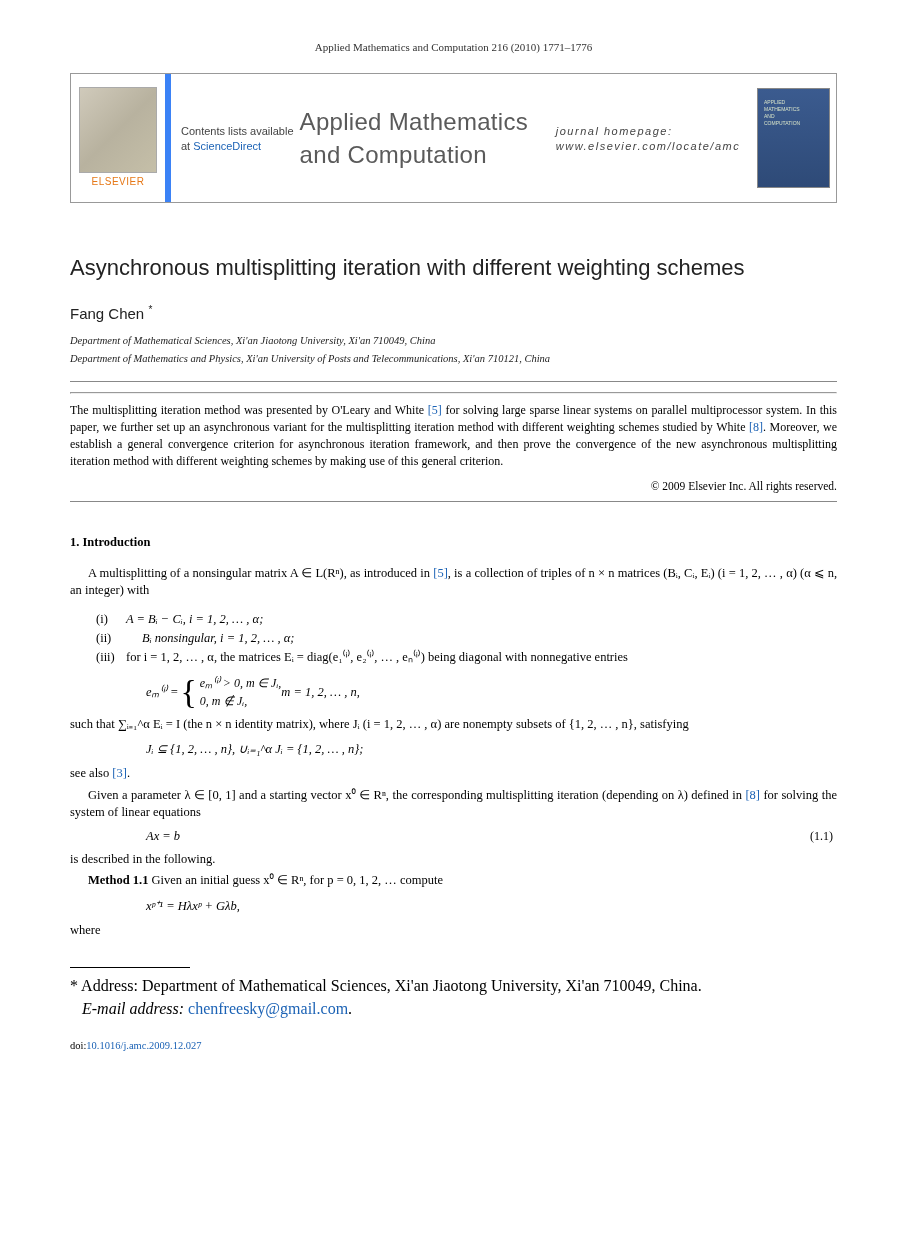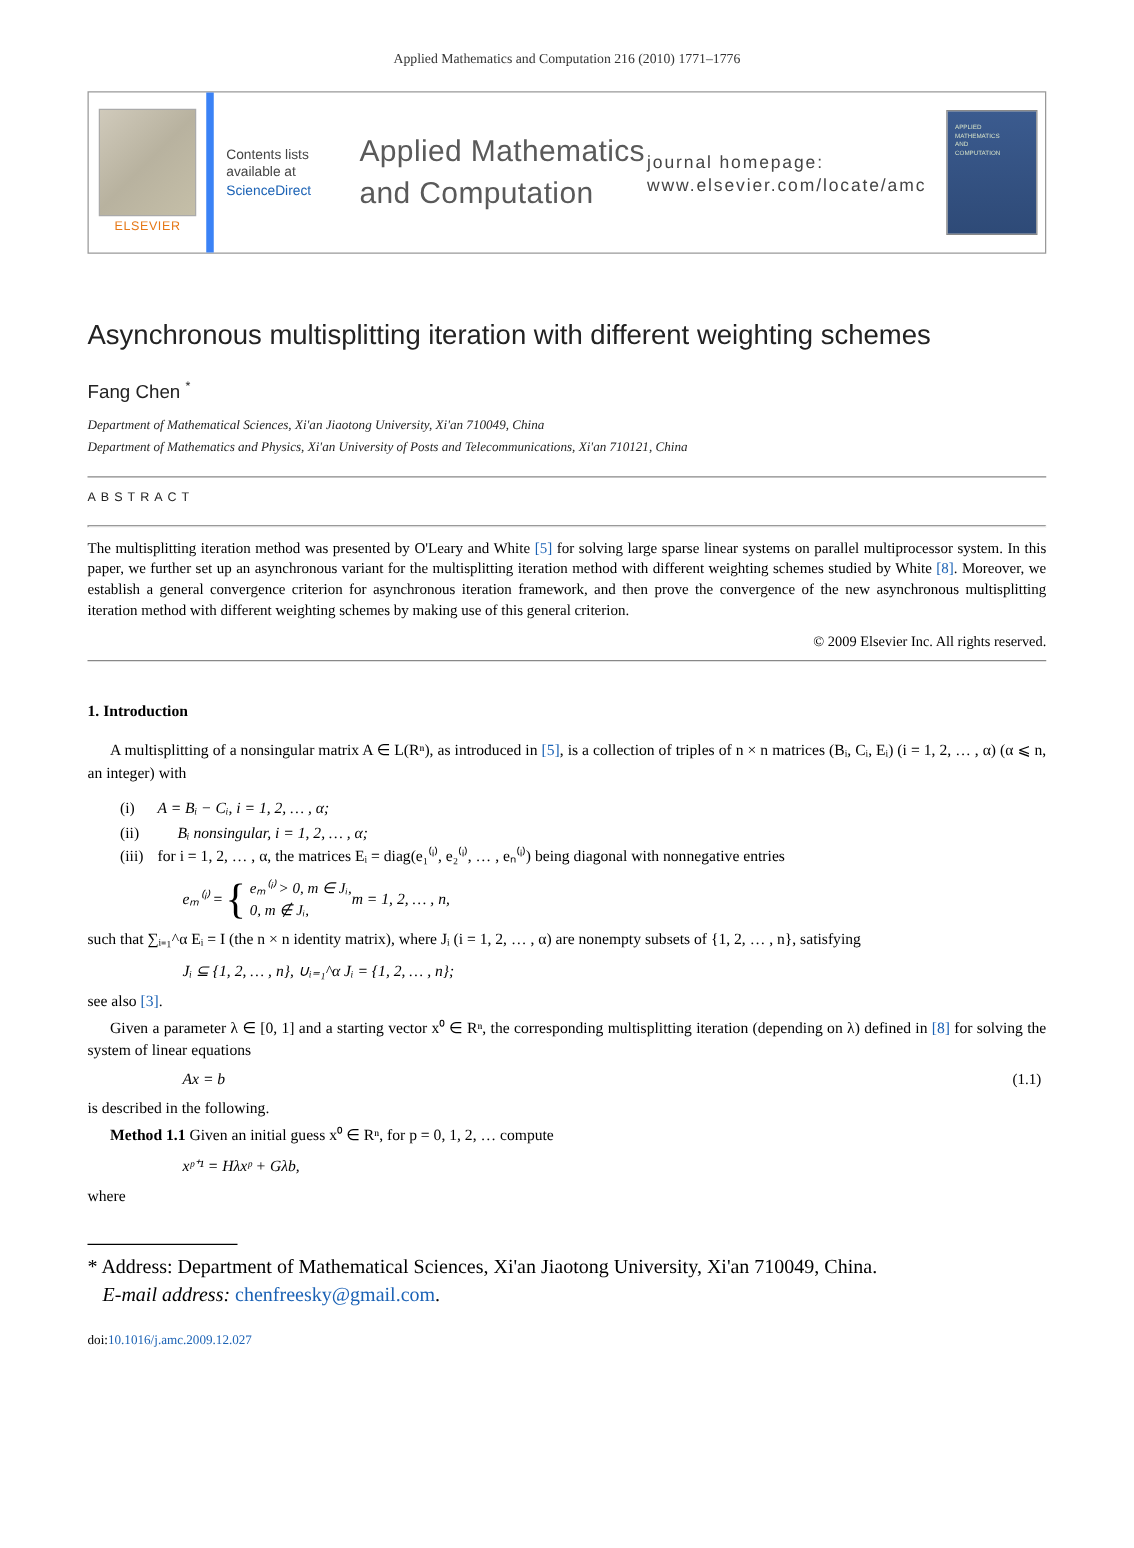--- a/index.html
+++ b/index.html
@@ -64,24 +64,25 @@
   }
   .contents-line a { color: #1b62b5; text-decoration: none; }
   .journal-name {
     font-size: 24px;
     font-family: 'Segoe UI Light', 'Helvetica Neue', Arial, sans-serif;
     font-weight: 300;
     color: #5a5a5a;
     letter-spacing: 0.3px;
   }
   .homepage-line {
-    font-size: 14px;
+    font-size: 11px;
     font-family: Arial, sans-serif;
     letter-spacing: 1.5px;
     color: #444;
+    font-style: italic;
   }
   .cover-thumb {
     width: 85px;
     padding: 6px;
     display: flex;
     align-items: center;
     justify-content: center;
   }
   .cover-img {
     width: 74px;
@@ -236,21 +237,20 @@
   <span>Fang Chen</span> <sup>*</sup>
 </div>
 
 <div class="affiliation">Department of Mathematical Sciences, Xi'an Jiaotong University, Xi'an 710049, China</div>
 <div class="affiliation">Department of Mathematics and Physics, Xi'an University of Posts and Telecommunications, Xi'an 710121, China</div>
 
 <hr class="hr-thin">
 
 <div class="info-abstract">
   <div class="abstract-col">
-    <div class="section-label">ABSTRACT</div>
     <hr class="hr-inner" style="border-top:1px solid #999; margin-bottom:8px;">
     <div class="abstract-text">
       <span>The multisplitting iteration method was presented by O'Leary and White </span><span class="ref">[5]</span><span> for solving large sparse linear systems on parallel multiprocessor system. In this paper, we further set up an asynchronous variant for the multisplitting iteration method with different weighting schemes studied by White </span><span class="ref">[8]</span><span>. Moreover, we establish a general convergence criterion for asynchronous iteration framework, and then prove the convergence of the new asynchronous multisplitting iteration method with different weighting schemes by making use of this general criterion.</span>
     </div>
     <div class="copyright">© 2009 Elsevier Inc. All rights reserved.</div>
   </div>
 </div>
 
 <hr class="hr-double">
 

